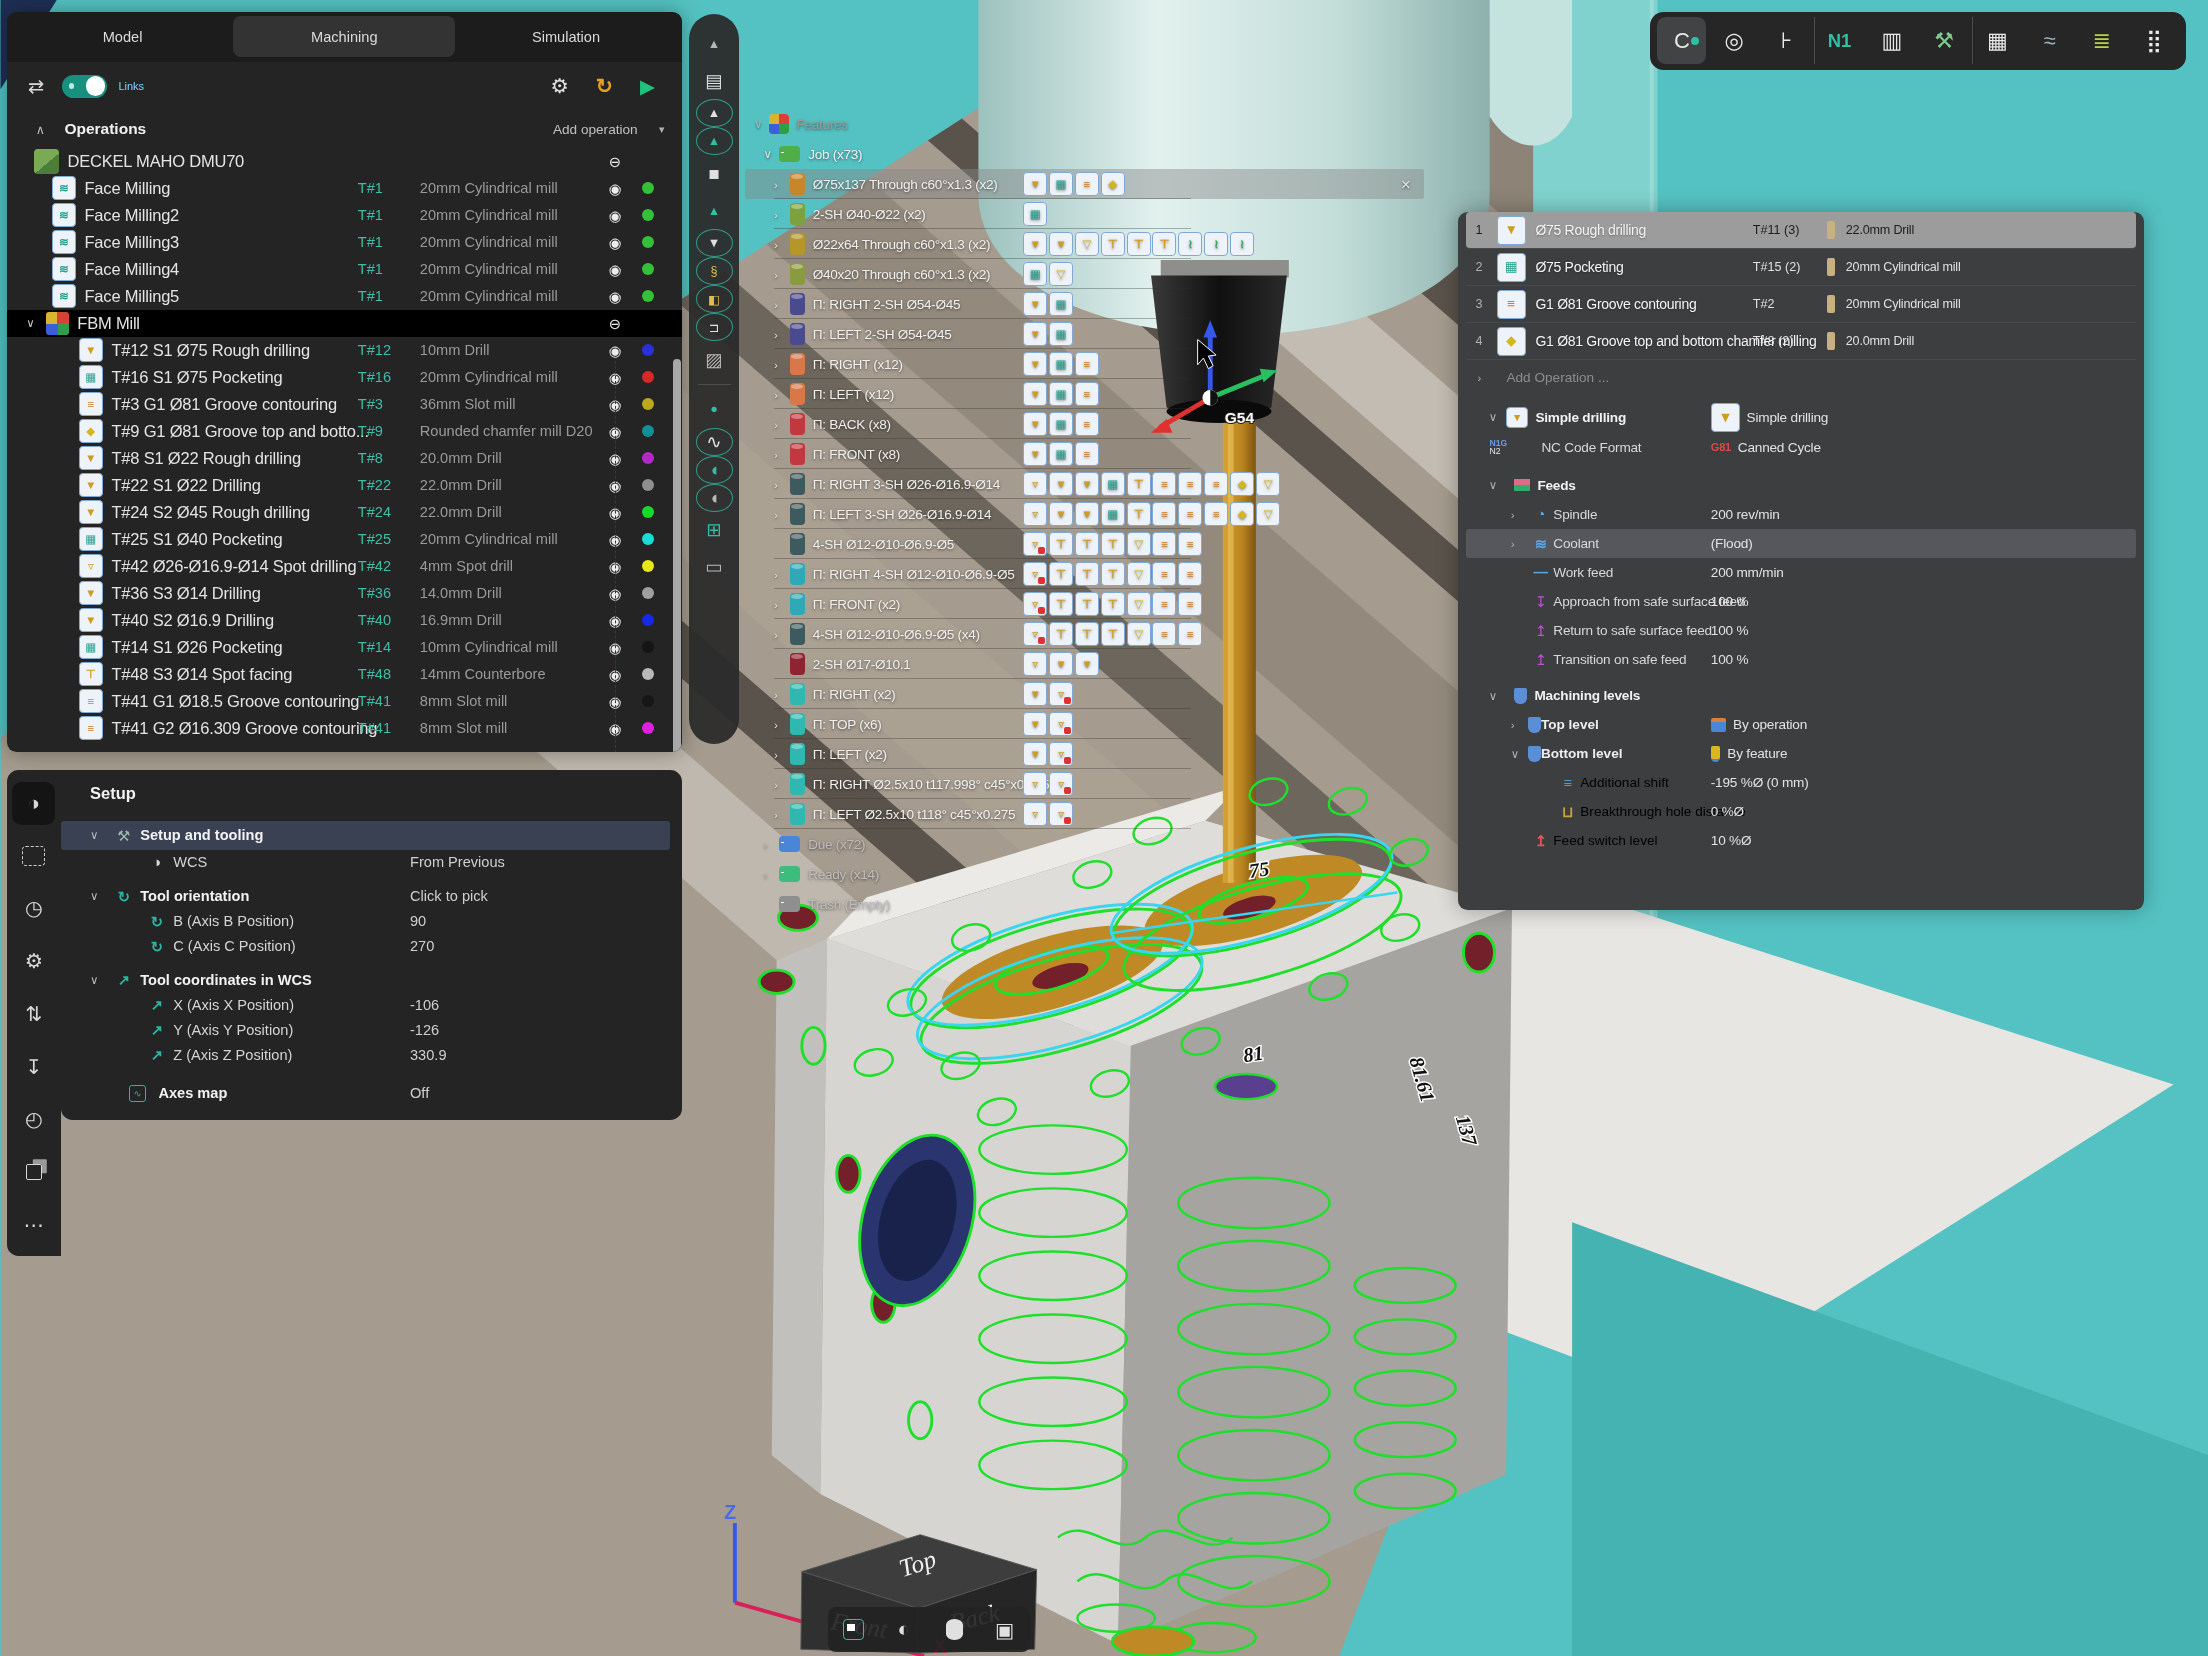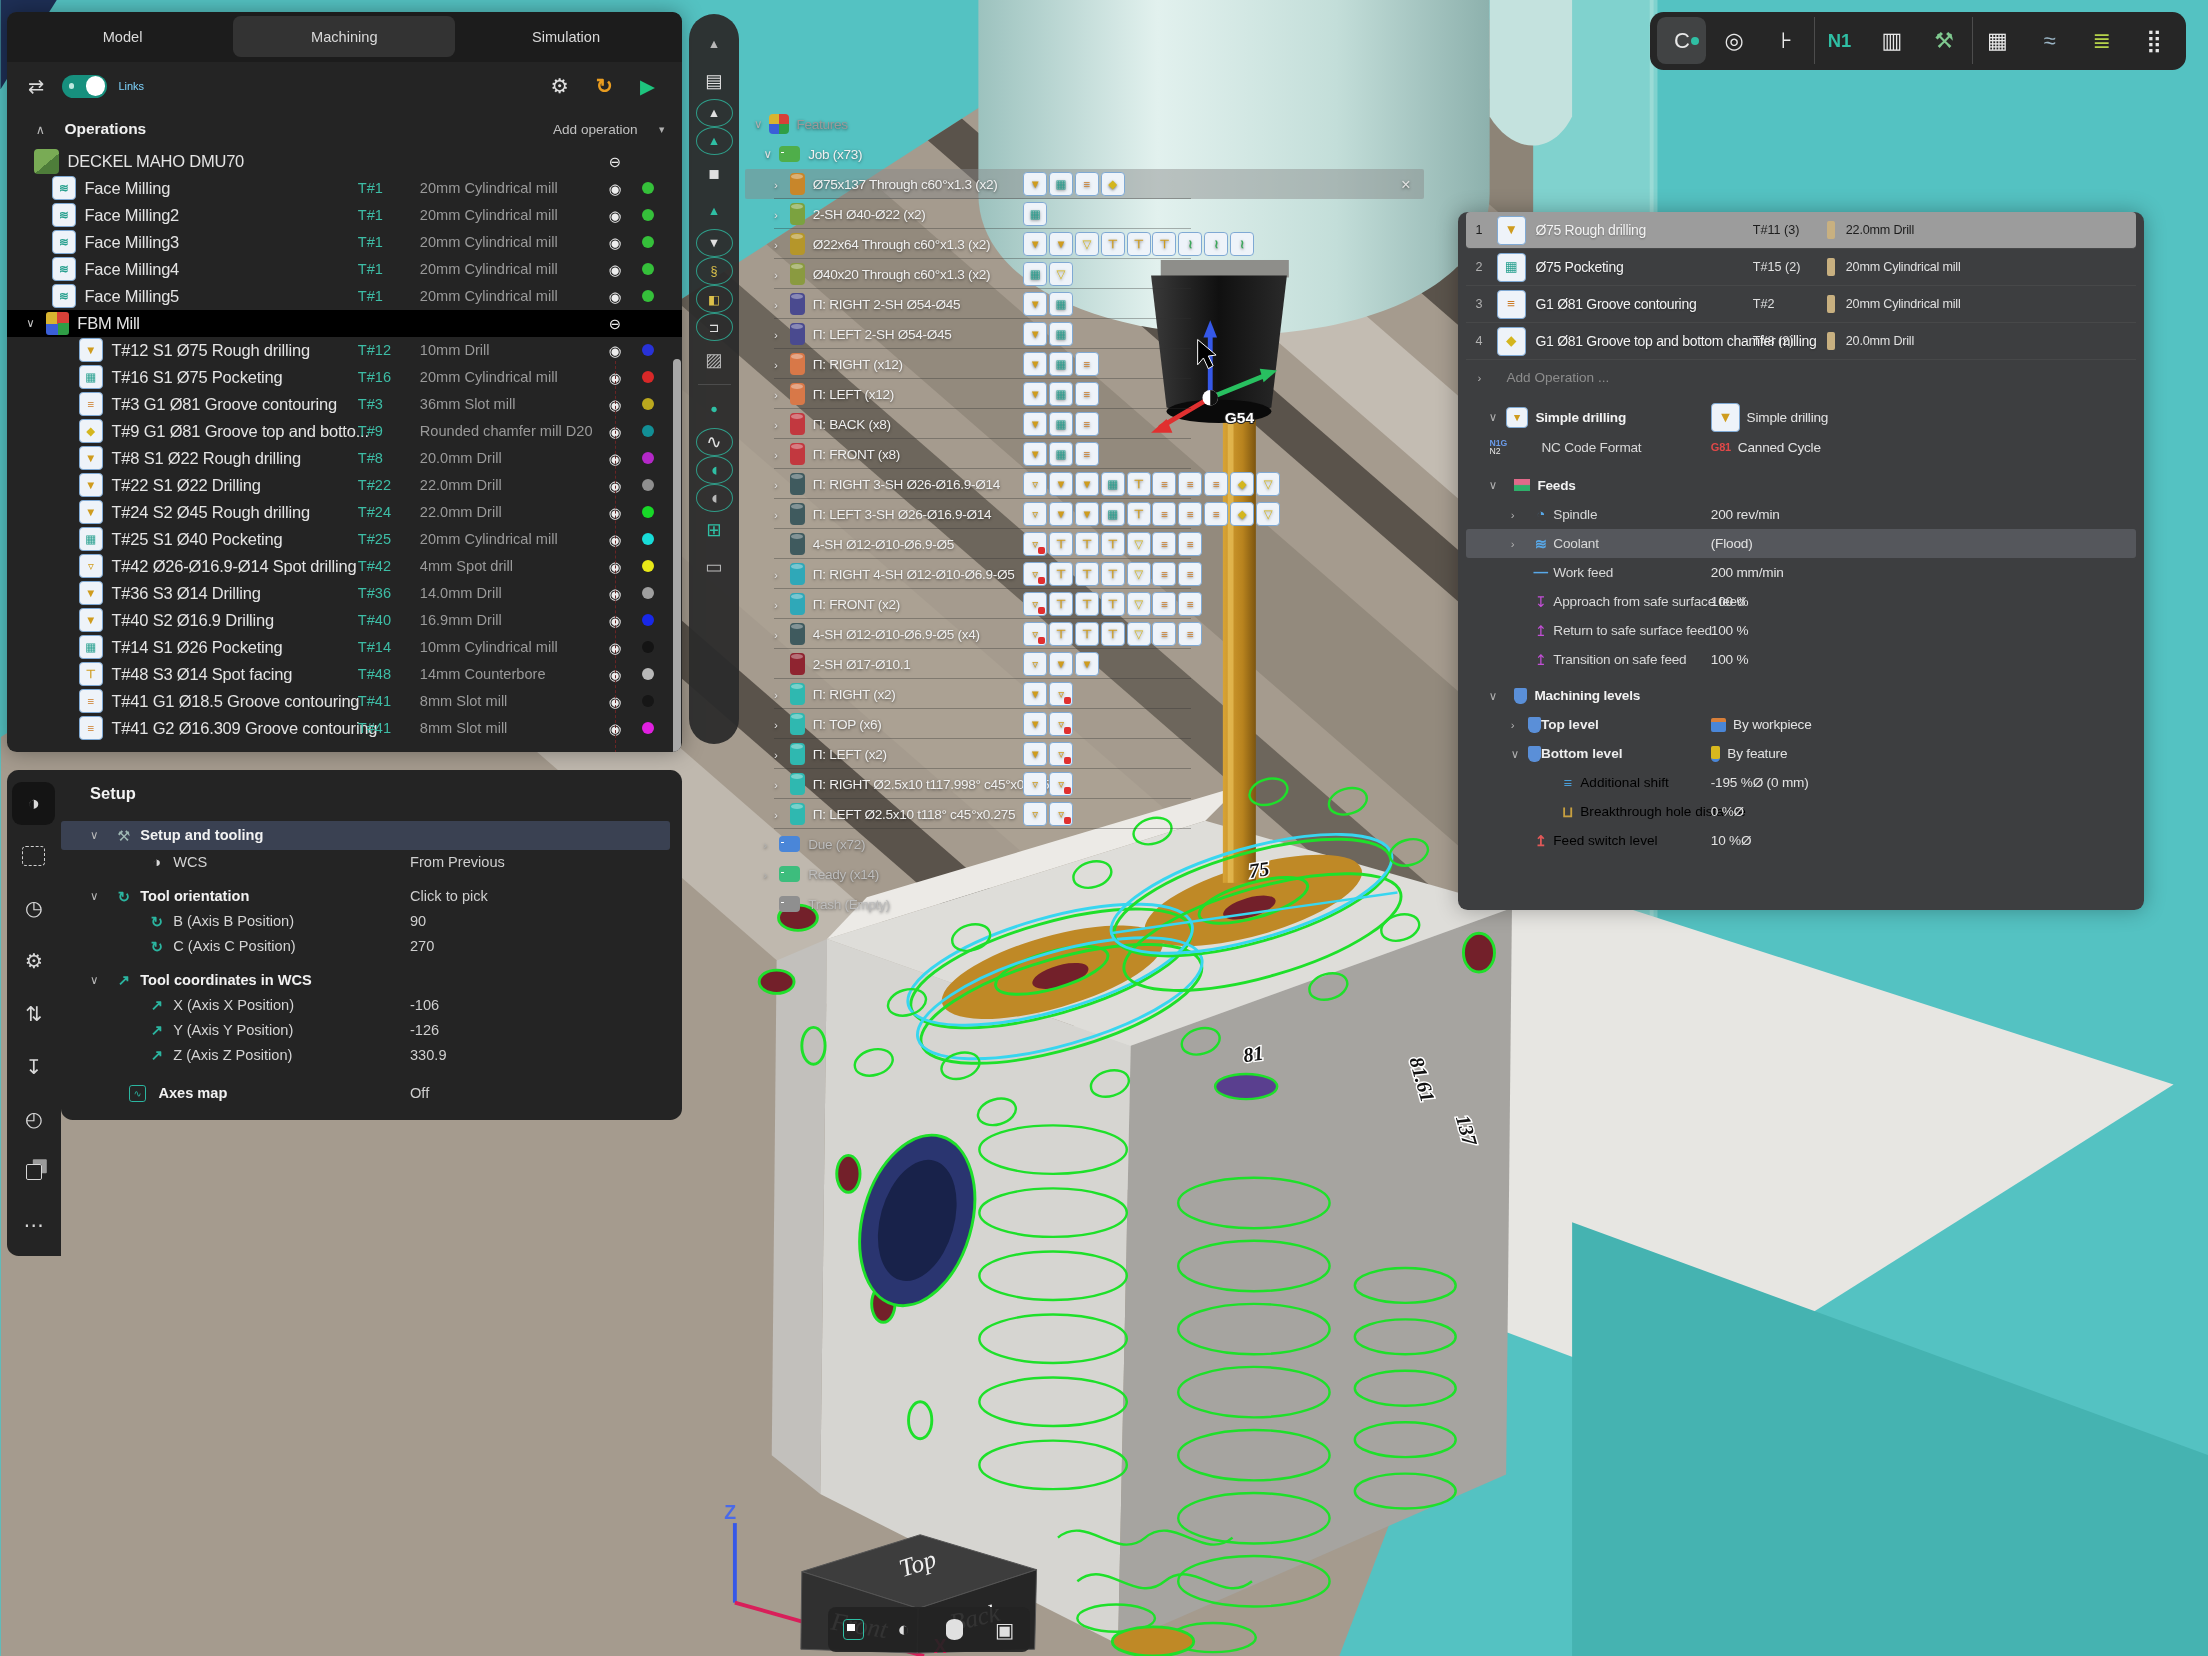--- a/index.html
+++ b/index.html
@@ -1226,21 +1226,21 @@
     <span class="sec-label">Machining levels</span>
   </div>
   <div id="levels-rows">
 
       <div class="lrow">
         <span class="arr">›</span>
         <span class="fic i-shield"></span>
         <span class="flabel b">Top level</span>
         <span class="rvalue">
           <span class="vic v-wp"></span>
-          <span>By workpiece</span>
+          <span>By operation</span>
         </span>
       </div>
 
       <div class="lrow">
         <span class="arr">∨</span>
         <span class="fic i-shield"></span>
         <span class="flabel b">Bottom level</span>
         <span class="rvalue">
           <span class="vic v-ft"></span>
           <span>By feature</span>

